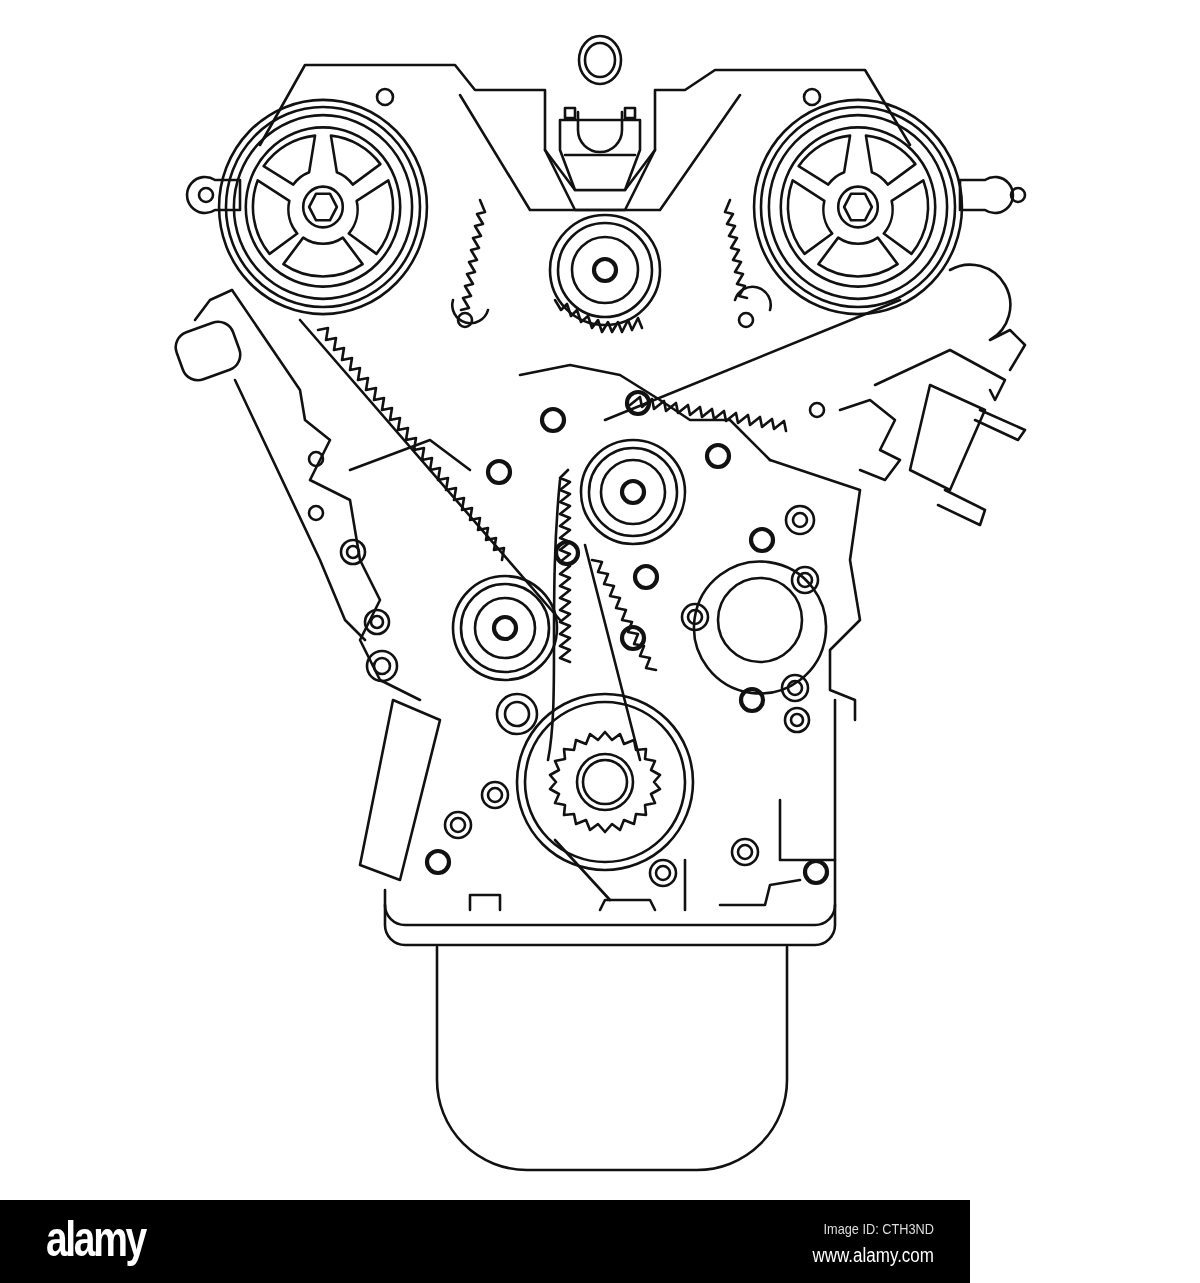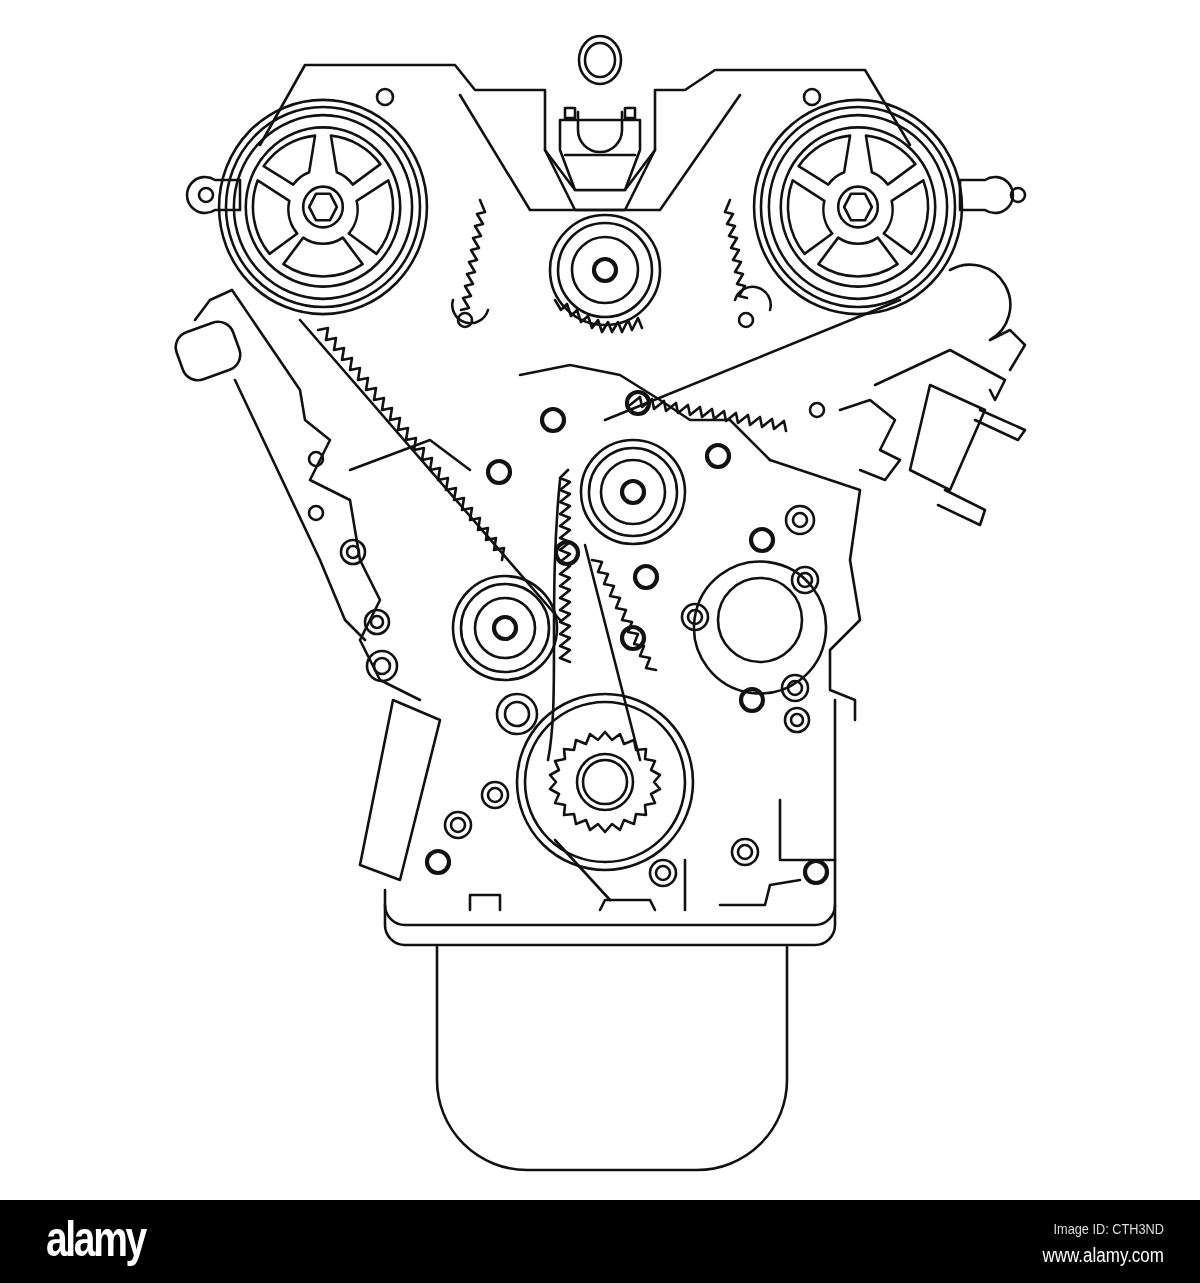--- a/index.html
+++ b/index.html
@@ -2,21 +2,21 @@
 <html><head>
 <meta charset="utf-8">
 <style>
   html, body { margin:0; padding:0; background:#ffffff; }
   body { width:1200px; height:1283px; position:relative; overflow:hidden; font-family:"DejaVu Sans", sans-serif; }
   #canvas { position:absolute; left:0; top:0; width:1200px; height:1200px; background:#ffffff; }
   #canvas svg { display:block; }
   .ln { fill:none; stroke:#111; stroke-width:2.6; stroke-linejoin:round; stroke-linecap:round; }
   .lnw { fill:#fff; stroke:#111; stroke-width:2.6; stroke-linejoin:round; }
   .bold { fill:none; stroke:#111; stroke-width:4.2; }
-  #banner { position:absolute; left:0; top:1200px; width:1200px; height:83px; background:#000; color:#fff; }
+  #banner { position:absolute; left:0; top:1200px; width:970px; height:83px; background:#000; color:#fff; }
   #logo { position:absolute; left:46px; top:10px; font-family:"Liberation Sans", sans-serif; font-weight:bold; font-size:50px; letter-spacing:-3px; color:#fff; transform:scaleX(0.78); transform-origin:left top; }
   #img-id { position:absolute; right:36px; top:20px; font-family:"Liberation Sans", sans-serif; font-size:15px; color:#ddd; transform:scaleX(0.85); transform-origin:right top; }
   #site { position:absolute; right:36px; top:44px; font-family:"Liberation Sans", sans-serif; font-size:20px; color:#fff; transform:scaleX(0.85); transform-origin:right top; }
 </style>
 </head>
 <body>
 
 <div id="canvas">
 <svg width="1200" height="1200" viewBox="0 0 1200 1200" xmlns="http://www.w3.org/2000/svg">
   <defs>

